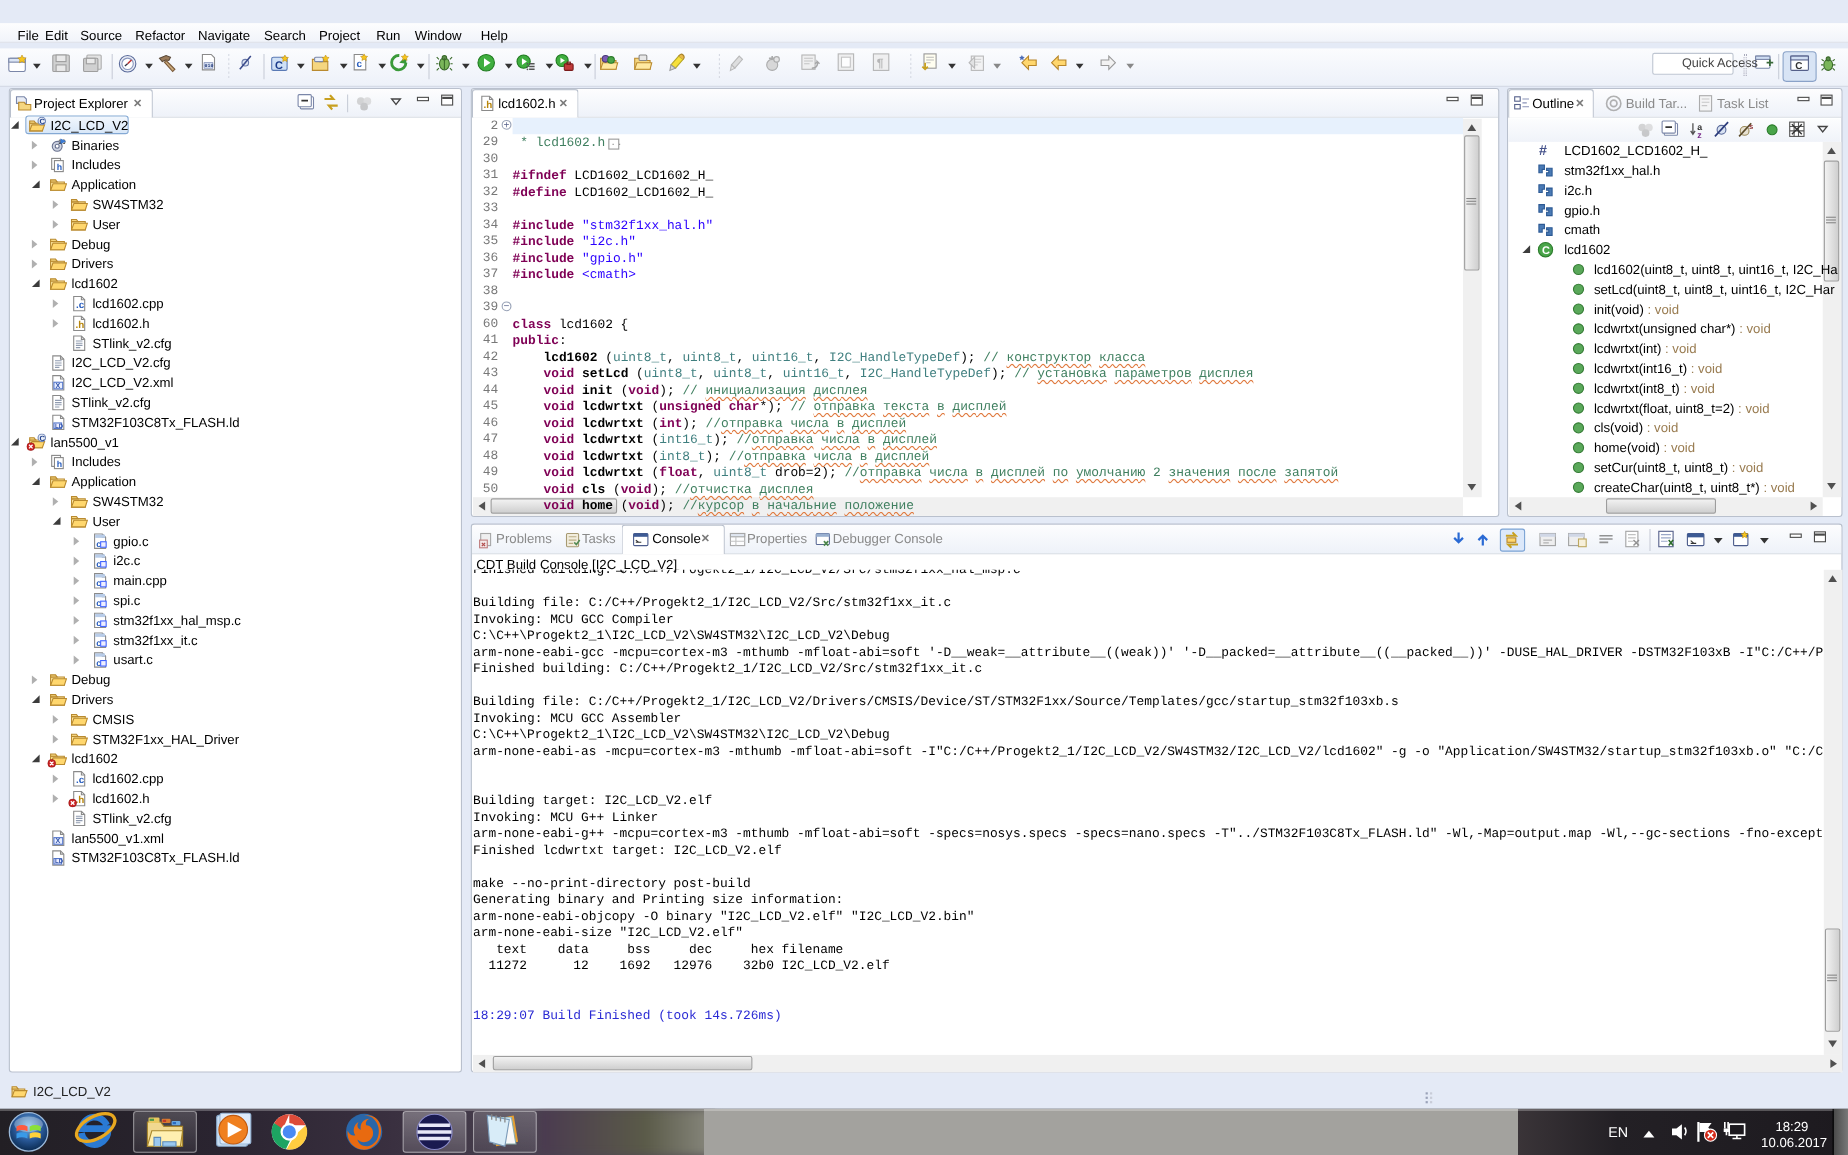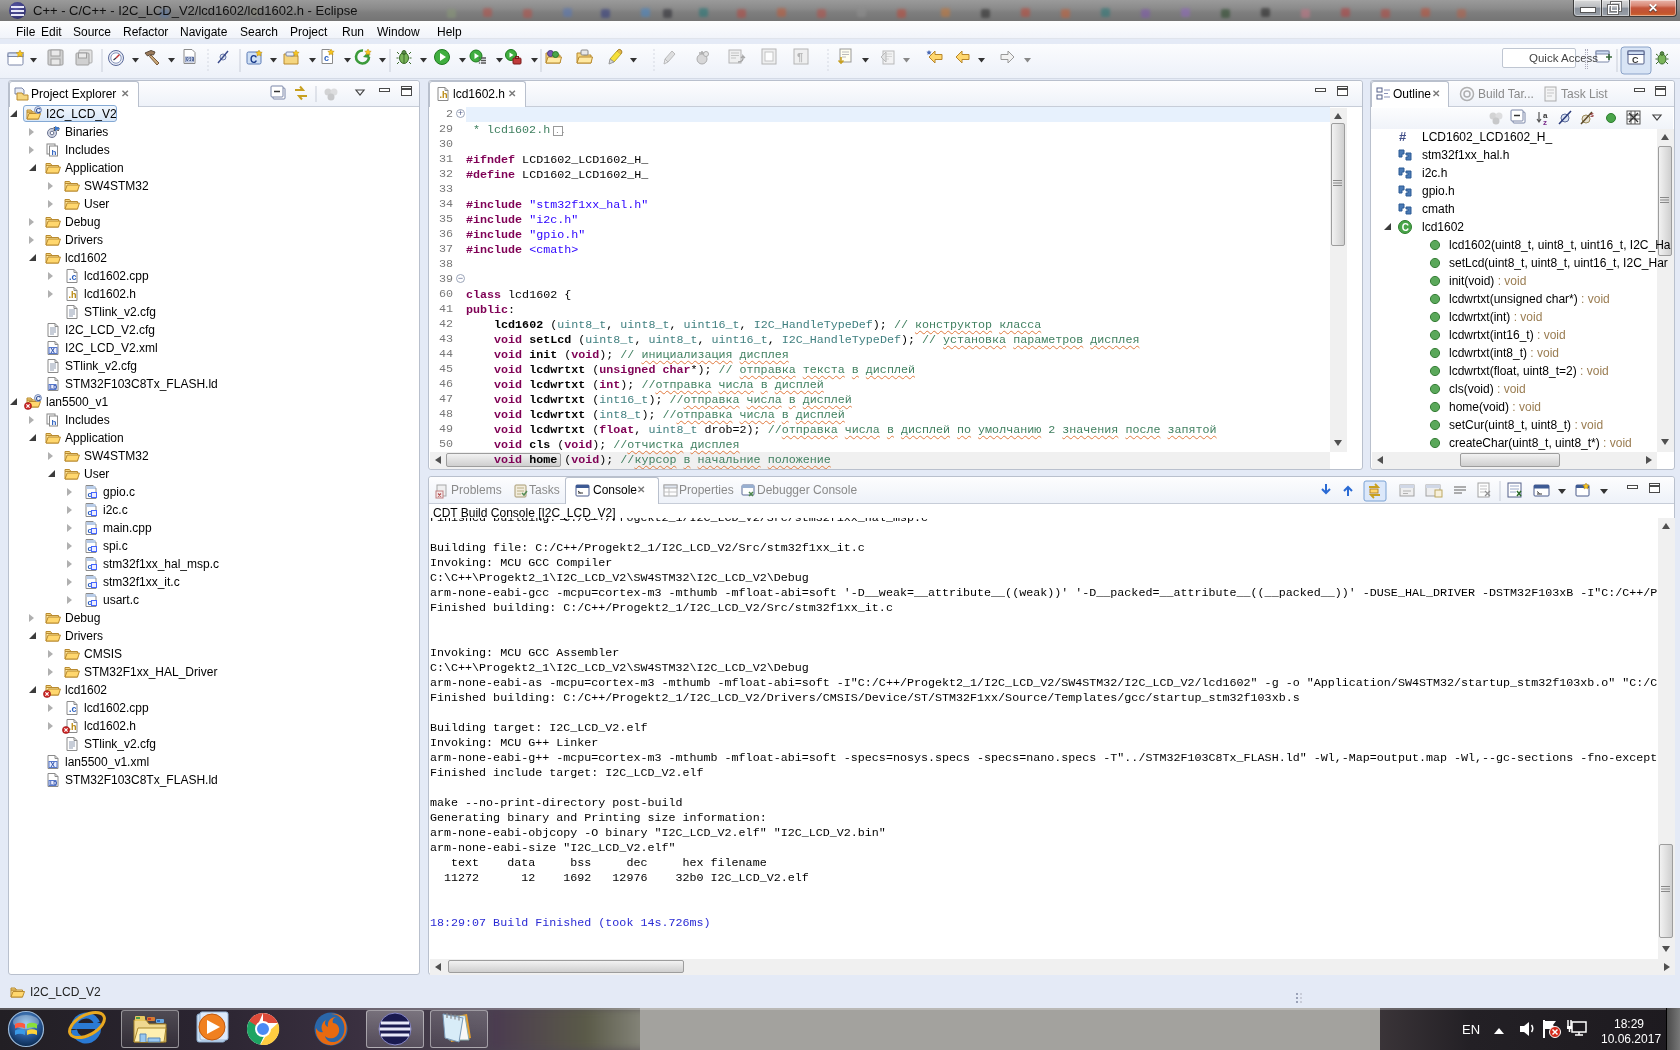--- a/index.html
+++ b/index.html
@@ -162,37 +162,20 @@
 <symbol id="meth" viewBox="0 0 16 16">
   <circle cx="8" cy="8" r="4.6" fill="#5aa85a" stroke="#377d37"></circle>
 </symbol>
 <symbol id="inci" viewBox="0 0 16 16">
   <path d="M2 3 h5 v4 h-2 v3 h-3 Z" fill="#4a7ab5" stroke="#2d5a94"></path>
   <path d="M9 6 h5 v7 h-5 v-3 h2 v-2 h-2 Z" fill="#4a7ab5" stroke="#2d5a94"></path>
 </symbol>
 </defs>
 </svg>
 <div id="root">
-  <div id="titlebar">
-    <div style="position:absolute;left:0;top:8px;width:9px;height:9px;border-radius:2px;opacity:.55;box-shadow:
-      447px 1px 3px #8a9a78, 483px 0 3px #b85048, 523px 1px 3px #b85048, 563px 0 3px #5878b8,
-      601px 1px 3px #303a80, 641px 0 3px #4888c8, 663px 1px 3px #282830, 699px 0 3px #207878,
-      737px 1px 3px #b84840, 777px 0 3px #c25a38, 817px 1px 3px #b85048, 857px 0 3px #909090,
-      897px 1px 3px #c04838, 941px 0 3px #c87838, 981px 1px 3px #282828, 1021px 0 3px #c04838,
-      1061px 1px 3px #c86038, 1101px 0 3px #287878, 1141px 1px 3px #8058b0, 1181px 0 3px #9068c0,
-      1221px 1px 3px #284828, 1261px 0 3px #222222, 1301px 1px 3px #c87888, 1341px 0 3px #b84040,
-      1381px 1px 3px #b84840, 1421px 0 3px #c25038, 1457px 1px 3px #b86048, 160px 1px 3px #5878a8, 250px 0 3px #8a8a7a"></div>
-    <div id="ticon"></div>
-    <div id="titletext">C++ - C/C++ - I2C_LCD_V2/lcd1602/lcd1602.h - Eclipse</div>
-    <div id="winbtns">
-        <div class="wbtn" id="wmin"></div>
-        <div class="wbtn" id="wmax"></div>
-        <div class="wbtn" id="wclose"></div>
-      </div>
-  </div>
   <div id="menubar">
     <span style="left:16px">File</span>
       <span style="left:41px">Edit</span>
       <span style="left:73px">Source</span>
     <span style="left:123px">Refactor</span>
       <span style="left:180px">Navigate</span>
       <span style="left:240px">Search</span>
     <span style="left:290px">Project</span>
       <span style="left:342px">Run</span>
       <span style="left:377px">Window</span>
@@ -1005,28 +988,28 @@
     <span class="minico" style="left:1198px;top:8px"></span>
       <span class="maxico" style="left:1220px;top:6px"></span>
     <div style="position:absolute; left:4px; top:29px; font-size:12px; color:#000;">CDT Build Console [I2C_LCD_V2]</div>
     <div id="context">
 <div class="conline" style="top:-7px">Finished building: C:/C++/Progekt2_1/I2C_LCD_V2/Src/stm32f1xx_hal_msp.c</div>
 <div class="conline" style="top:23px">Building file: C:/C++/Progekt2_1/I2C_LCD_V2/Src/stm32f1xx_it.c</div>
 <div class="conline" style="top:38px">Invoking: MCU GCC Compiler</div>
 <div class="conline" style="top:53px">C:\C++\Progekt2_1\I2C_LCD_V2\SW4STM32\I2C_LCD_V2\Debug</div>
 <div class="conline" style="top:68px">arm-none-eabi-gcc -mcpu=cortex-m3 -mthumb -mfloat-abi=soft '-D__weak=__attribute__((weak))' '-D__packed=__attribute__((__packed__))' -DUSE_HAL_DRIVER -DSTM32F103xB -I"C:/C++/Pr</div>
 <div class="conline" style="top:83px">Finished building: C:/C++/Progekt2_1/I2C_LCD_V2/Src/stm32f1xx_it.c</div>
+<div class="conline" style="top:113px">Building file: C:/C++/Progekt2_1/I2C_LCD_V2/Drivers/CMSIS/Device/ST/STM32F1xx/Source/Templates/gcc/startup_stm32f103xb.s</div>
 <div class="conline" style="top:128px">Invoking: MCU GCC Assembler</div>
 <div class="conline" style="top:143px">C:\C++\Progekt2_1\I2C_LCD_V2\SW4STM32\I2C_LCD_V2\Debug</div>
 <div class="conline" style="top:158px">arm-none-eabi-as -mcpu=cortex-m3 -mthumb -mfloat-abi=soft -I"C:/C++/Progekt2_1/I2C_LCD_V2/SW4STM32/I2C_LCD_V2/lcd1602" -g -o "Application/SW4STM32/startup_stm32f103xb.o" "C:/C-</div>
-<div class="conline" style="top:173px">Finished building: C:/C++/Progekt2_1/I2C_LCD_V2/Drivers/CMSIS/Device/ST/STM32F1xx/Source/Templates/gcc/startup_stm32f103xb.s</div>
 <div class="conline" style="top:203px">Building target: I2C_LCD_V2.elf</div>
 <div class="conline" style="top:218px">Invoking: MCU G++ Linker</div>
 <div class="conline" style="top:233px">arm-none-eabi-g++ -mcpu=cortex-m3 -mthumb -mfloat-abi=soft -specs=nosys.specs -specs=nano.specs -T"../STM32F103C8Tx_FLASH.ld" -Wl,-Map=output.map -Wl,--gc-sections -fno-except</div>
-<div class="conline" style="top:248px">Finished include target: I2C_LCD_V2.elf</div>
+<div class="conline" style="top:248px">Finished lcdwrtxt target: I2C_LCD_V2.elf</div>
 <div class="conline" style="top:278px">make --no-print-directory post-build</div>
 <div class="conline" style="top:293px">Generating binary and Printing size information:</div>
 <div class="conline" style="top:308px">arm-none-eabi-objcopy -O binary "I2C_LCD_V2.elf" "I2C_LCD_V2.bin"</div>
 <div class="conline" style="top:323px">arm-none-eabi-size "I2C_LCD_V2.elf"</div>
 <div class="conline" style="top:338px">   text    data     bss     dec     hex filename</div>
 <div class="conline" style="top:353px">  11272      12    1692   12976    32b0 I2C_LCD_V2.elf</div>
 <div class="conline" style="top:398px"><span style="color:#2a2ad4">18:29:07 Build Finished (took 14s.726ms)</span></div>
 </div>
     <div class="sbv" style="left:1229px; top:41px; width:17px; height:441px;">
       <span class="sbarr" style="left:4px;top:5px;border-left:4.5px solid transparent;border-right:4.5px solid transparent;border-bottom:6px solid #505050"></span>

